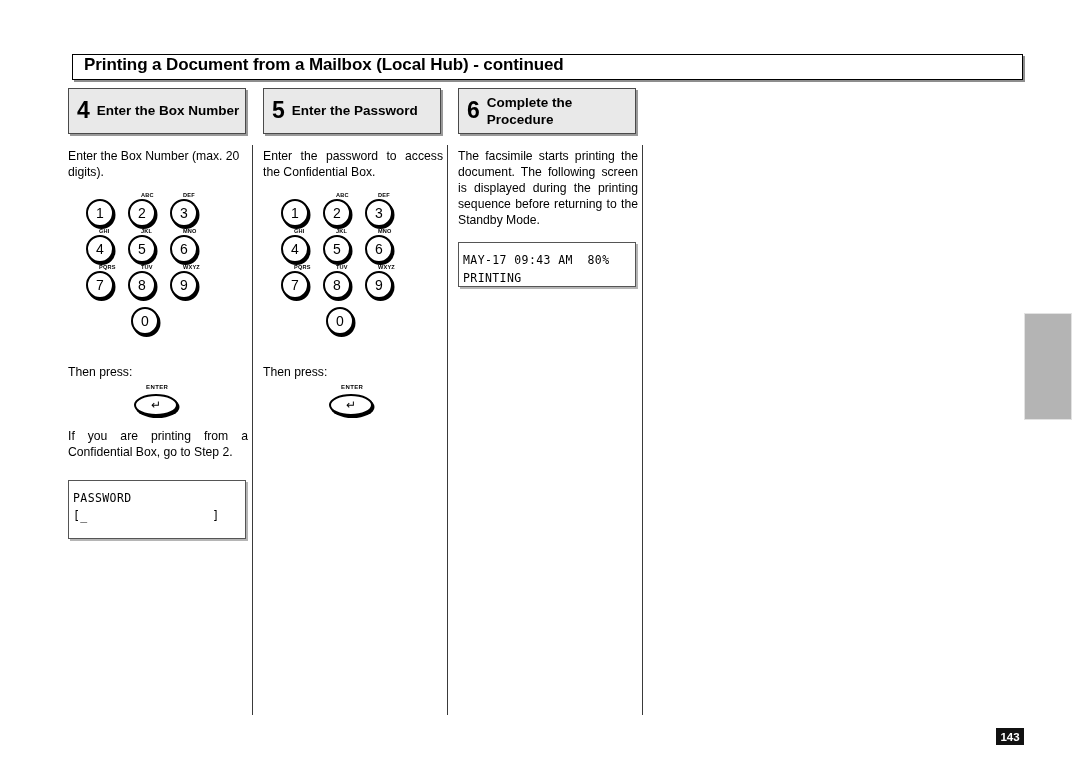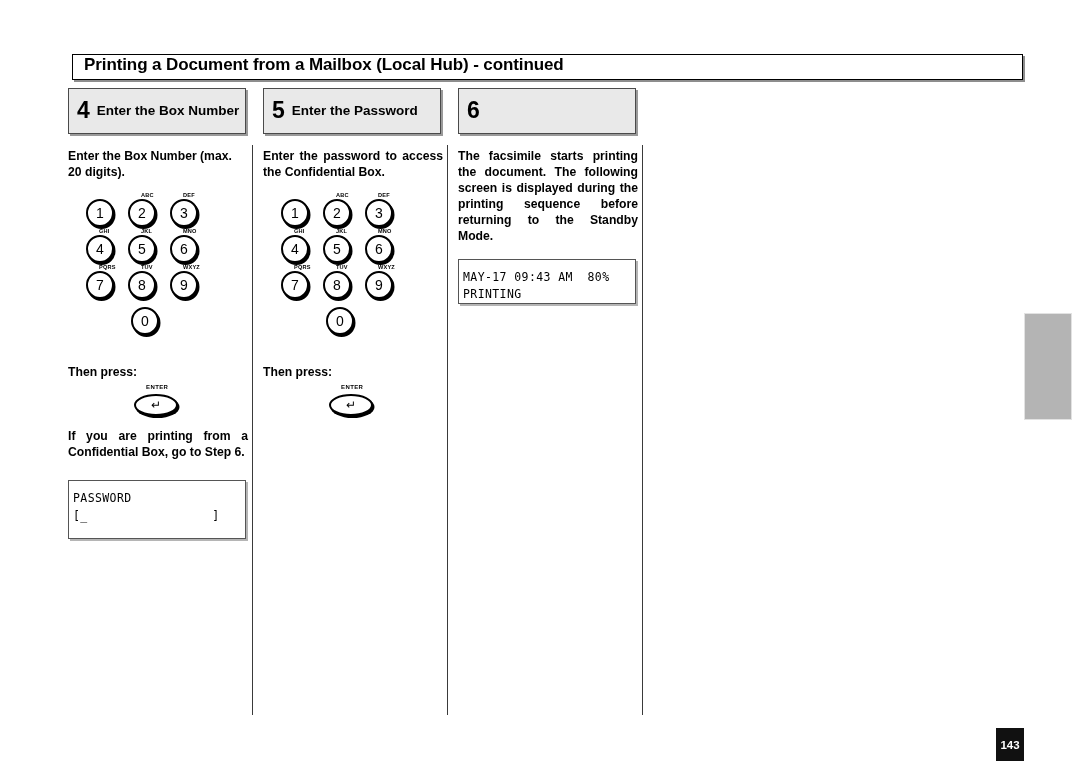--- a/index.html
+++ b/index.html
@@ -84,21 +84,20 @@
     width: 180px;
   }
   #column-1 { left: 68px; }
   #column-2 { left: 263px; }
   #column-3 { left: 458px; }
 
   .body-text {
     font-size: 12.2px;
     line-height: 1.32;
     margin: 0 0 4px 0;
-    font-weight: bold;
   }
   .justified { text-align: justify; }
 
   
   .keypad {
     position: relative;
     width: 126px;
     margin: 14px 0 0 18px;
   }
   .key-row {
@@ -210,21 +209,21 @@
     border: 1px solid #e2e2e2;
     box-sizing: border-box;
   }
 
   
   #page-number {
     position: absolute;
     left: 996px;
     top: 728px;
     width: 28px;
-    height: 33px;
+    height: 17px;
     background: #111;
     color: #fff;
     font-size: 11.5px;
     font-weight: bold;
     display: flex;
     align-items: center;
     justify-content: center;
   }
 </style>
 </head>
@@ -239,20 +238,21 @@
   <span class="step-label">Enter the Box Number</span>
 </div>
 
 <div class="step-head" id="step-head-5">
   <span class="step-num">5</span>
   <span class="step-label">Enter the Password</span>
 </div>
 
 <div class="step-head" id="step-head-6">
   <span class="step-num">6</span>
+  <span class="step-label">Complete the Procedure</span>
 </div>
 
 <div class="col-divider" id="divider-1"></div>
 <div class="col-divider" id="divider-2"></div>
 <div class="col-divider" id="divider-3"></div>
 
 <div class="column" id="column-1">
 
   <p class="body-text">Enter the Box Number (max. 20 digits).</p>
 
@@ -311,21 +311,21 @@
 
   <p class="body-text">Then press:</p>
 
   <div class="enter-wrap">
     <span class="enter-label">ENTER</span>
     <span class="enter-key">
       <span class="arrow">↵</span>
     </span>
   </div>
 
-  <p class="body-text justified">If you are printing from a Confidential Box, go to Step 6.</p>
+  <p class="body-text justified">If you are printing from a Confidential Box, go to Step 2.</p>
 
   <div class="lcd" id="lcd-password"><span>PASSWORD</span>
 <span>[_                 ]</span></div>
 
   <div class="gap-medium"></div>
 
 </div>
 
 <div class="column" id="column-2">
 

